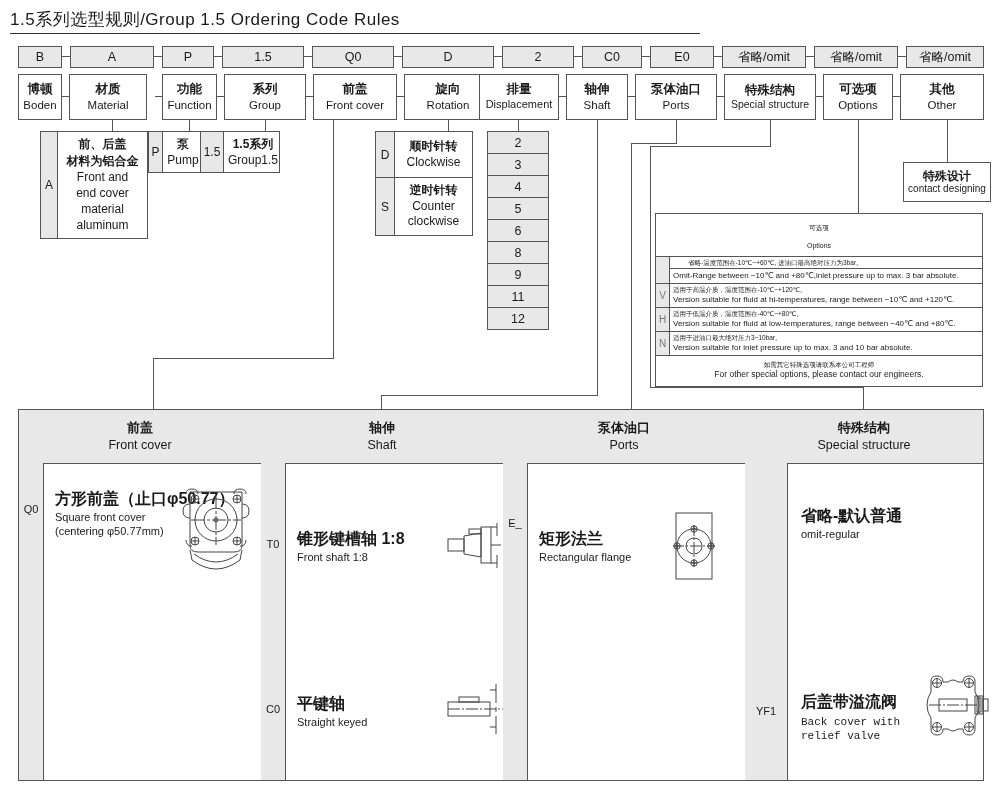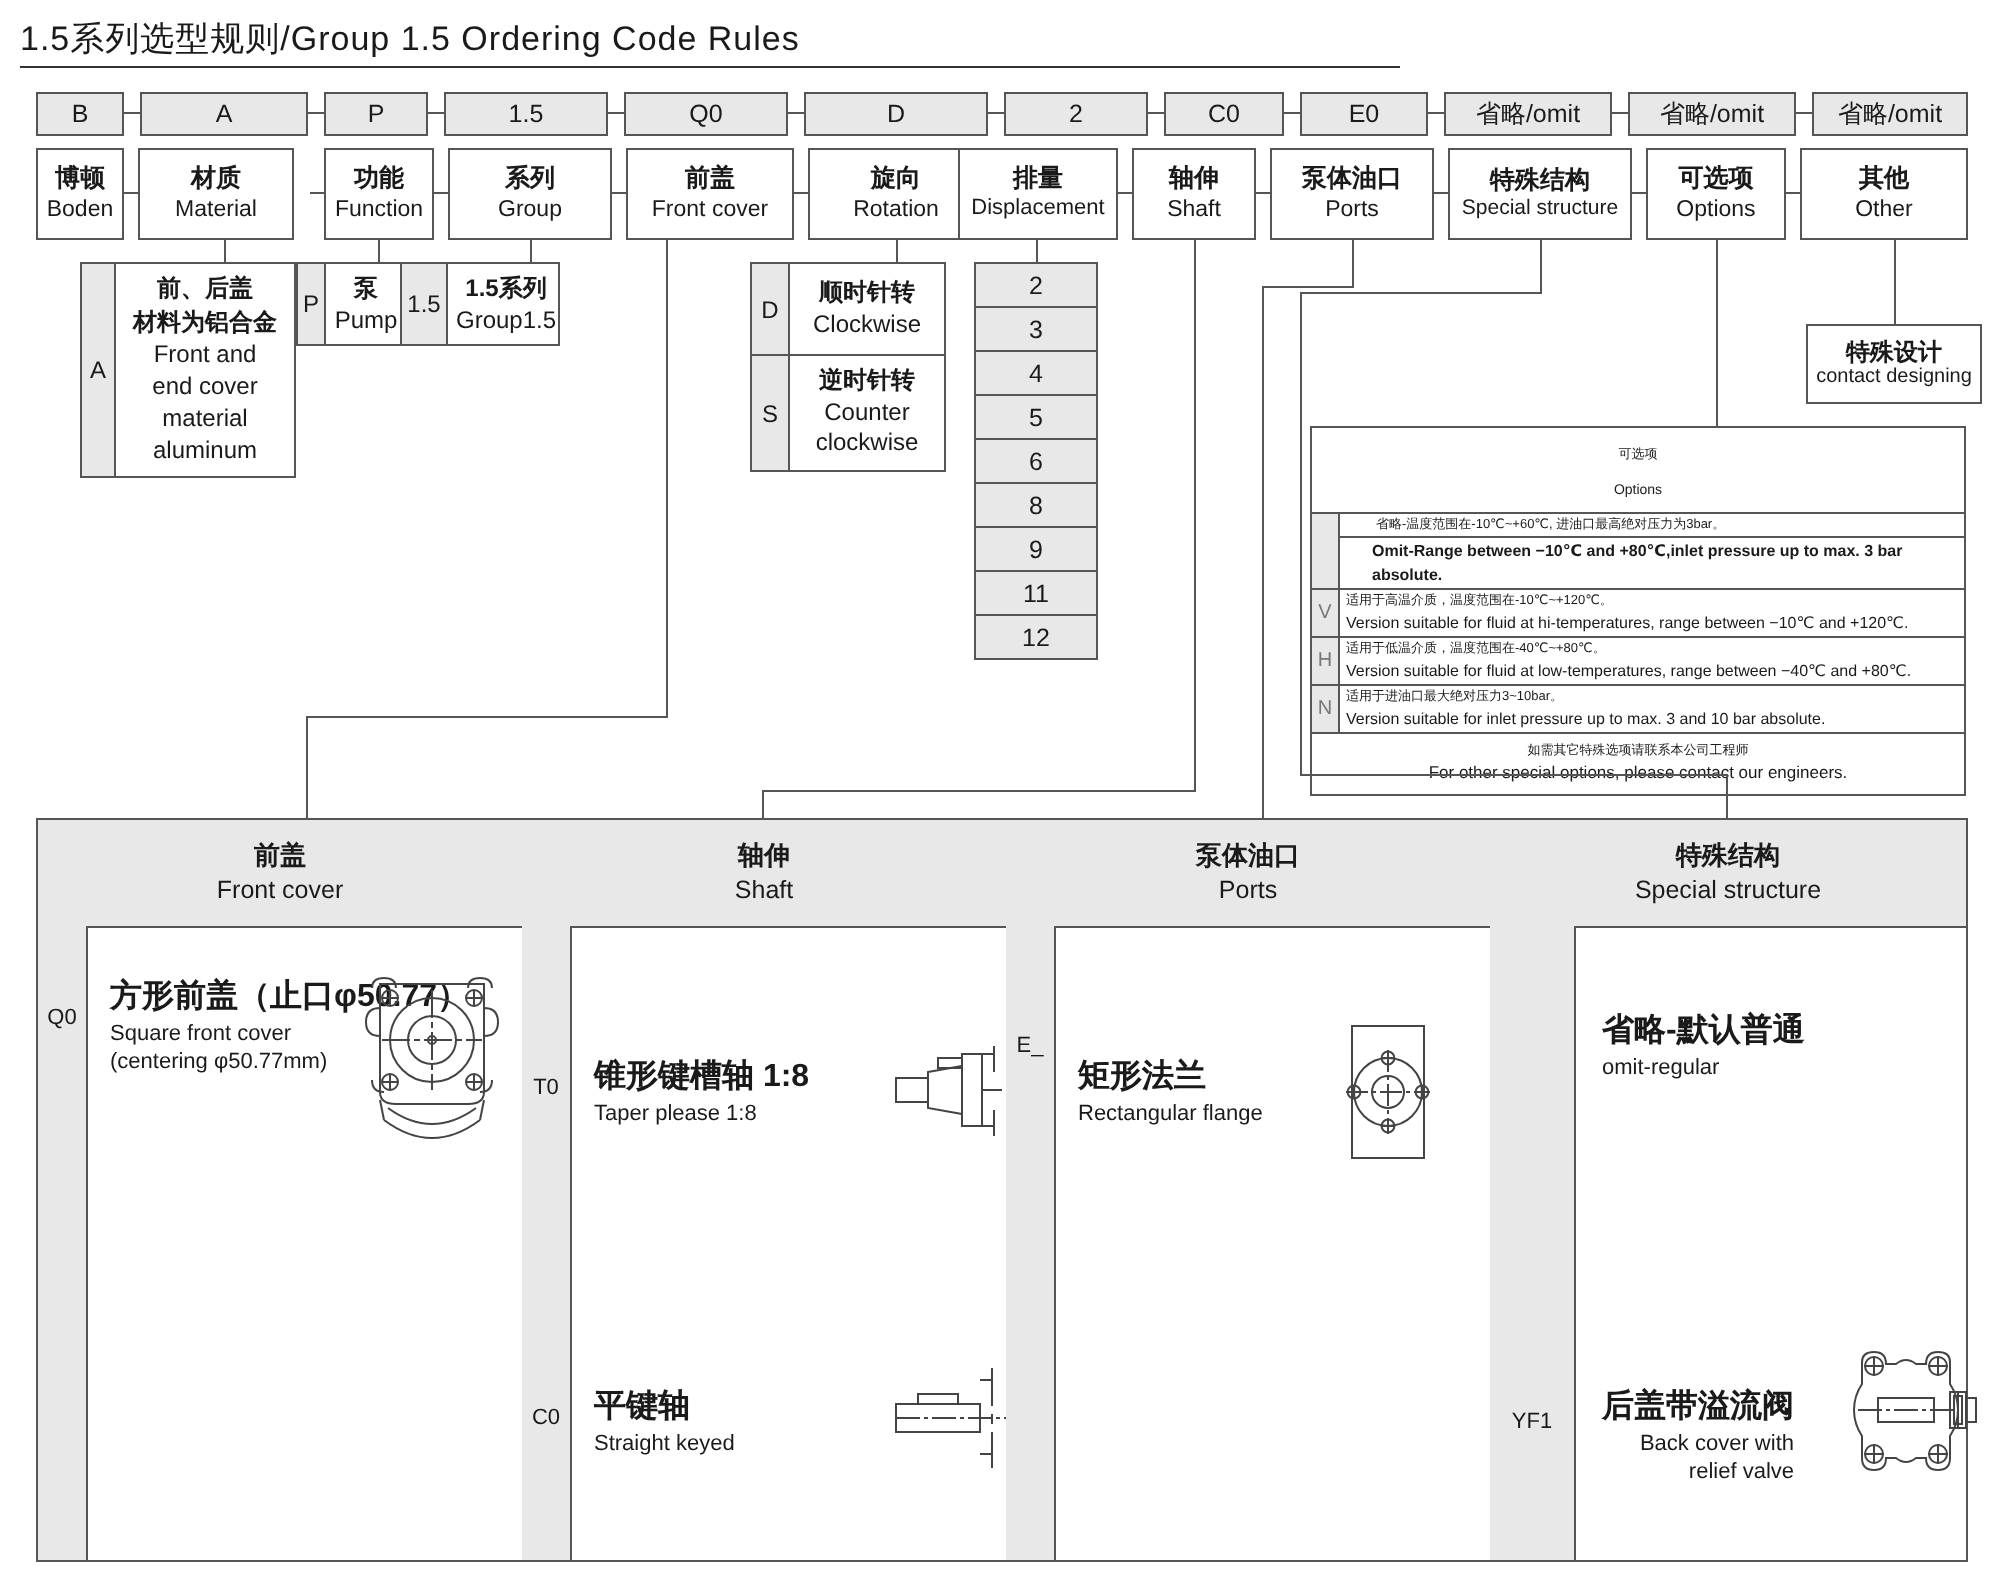--- a/index.html
+++ b/index.html
@@ -121,21 +121,21 @@
   #options-panel .opt-code.blank { border-right: 1px solid #555; }
   #options-panel .opt-text {
     flex: 1 1 auto; padding: 1px 3px; line-height: 1.45;
   }
   #options-panel .ot-cn { font-size: 6.5px; display: block; }
   #options-panel .ot-en { font-size: 8px; display: block; }
   #options-panel .opt-row.split .opt-text { padding: 0; }
   #options-panel .opt-row.split .ot-cn {
     padding: 1px 3px 1px 18px; border-bottom: 1px solid #555;
   }
-  #options-panel .opt-row.split .ot-en { padding: 1px 16px; font-weight: bold; }
+  #options-panel .opt-row.split .ot-en { padding: 1px 3px; }
   #options-panel .opt-foot {
     text-align: center; padding: 4px 0 5px; line-height: 1.4;
   }
   #options-panel .of-cn { font-size: 6.5px; display: block; }
   #options-panel .of-en { font-size: 8.5px; display: block; }
 
   
   #bottom-table {
     left: 18px; top: 409px; width: 966px; height: 372px;
     border: 1px solid #555;
@@ -441,21 +441,21 @@
 
   <div class="bt-col" style="left:242px;width:242px;">
     <div class="bt-header">
       <span class="bt-h-cn">轴伸</span>
       <span class="bt-h-en">Shaft</span>
     </div>
     <div class="bt-codecol"></div>
     <div class="bt-code" style="top:128px;">T0</div>
     <div class="entry-label" style="left:36px;top:118px;">
       <span class="el-cn">锥形键槽轴 1:8</span>
-      <span class="el-en">Taper please 1:8</span>
+      <span class="el-en">Front shaft 1:8</span>
     </div>
     <div class="entry-draw" style="left:186px;top:112px;">
       <svg width="58" height="48" viewBox="0 0 58 48">
         <g fill="none" stroke="#444" stroke-width="1">
           <rect x="1" y="17" width="16" height="12"></rect>
           <path d="M17 14 L34 11 L34 35 L17 32 Z"></path>
           <rect x="22" y="7" width="12" height="5"></rect>
           <rect x="34" y="5" width="10" height="36"></rect>
           <line x1="44" y1="5" x2="50" y2="5"></line>
           <line x1="50" y1="1" x2="50" y2="14"></line>
@@ -527,21 +527,21 @@
       <span class="bt-h-cn">特殊结构</span>
       <span class="bt-h-en">Special structure</span>
     </div>
     <div class="bt-codecol" style="width:42px;"></div>
     <div class="bt-code" style="top:100px;width:42px;"></div>
     <div class="entry-label" style="left:56px;top:95px;">
       <span class="el-cn">省略-默认普通</span>
       <span class="el-en">omit-regular</span>
     </div>
     <div class="bt-code" style="top:295px;width:42px;">YF1</div>
-    <div class="entry-label" style="left:56px;top:283px;text-align:right;">
+    <div class="entry-label" style="left:56px;top:283px;text-align:left;font-family:Liberation Mono, monospace;">
       <span class="el-cn">后盖带溢流阀</span>
       <span class="el-en">Back cover with</span>
       <span class="el-en">relief valve</span>
     </div>
     <div class="entry-draw" style="left:172px;top:265px;">
       <svg width="72" height="76" viewBox="0 0 72 76">
         <g fill="none" stroke="#444" stroke-width="1">
           <path d="M14 6 Q14 1 20 1 Q26 1 26 7 L31 7 Q36 3 41 7 L46 7 Q46 1 52 1 Q58 1 58 6
                    L58 17 Q62 23 62 30 Q62 37 58 43 L58 54 Q58 60 52 60 Q46 60 46 54 L41 54
                    Q36 58 31 54 L26 54 Q26 60 20 60 Q14 60 14 54 L14 43 Q10 37 10 30 Q10 23 14 17 Z"></path>

